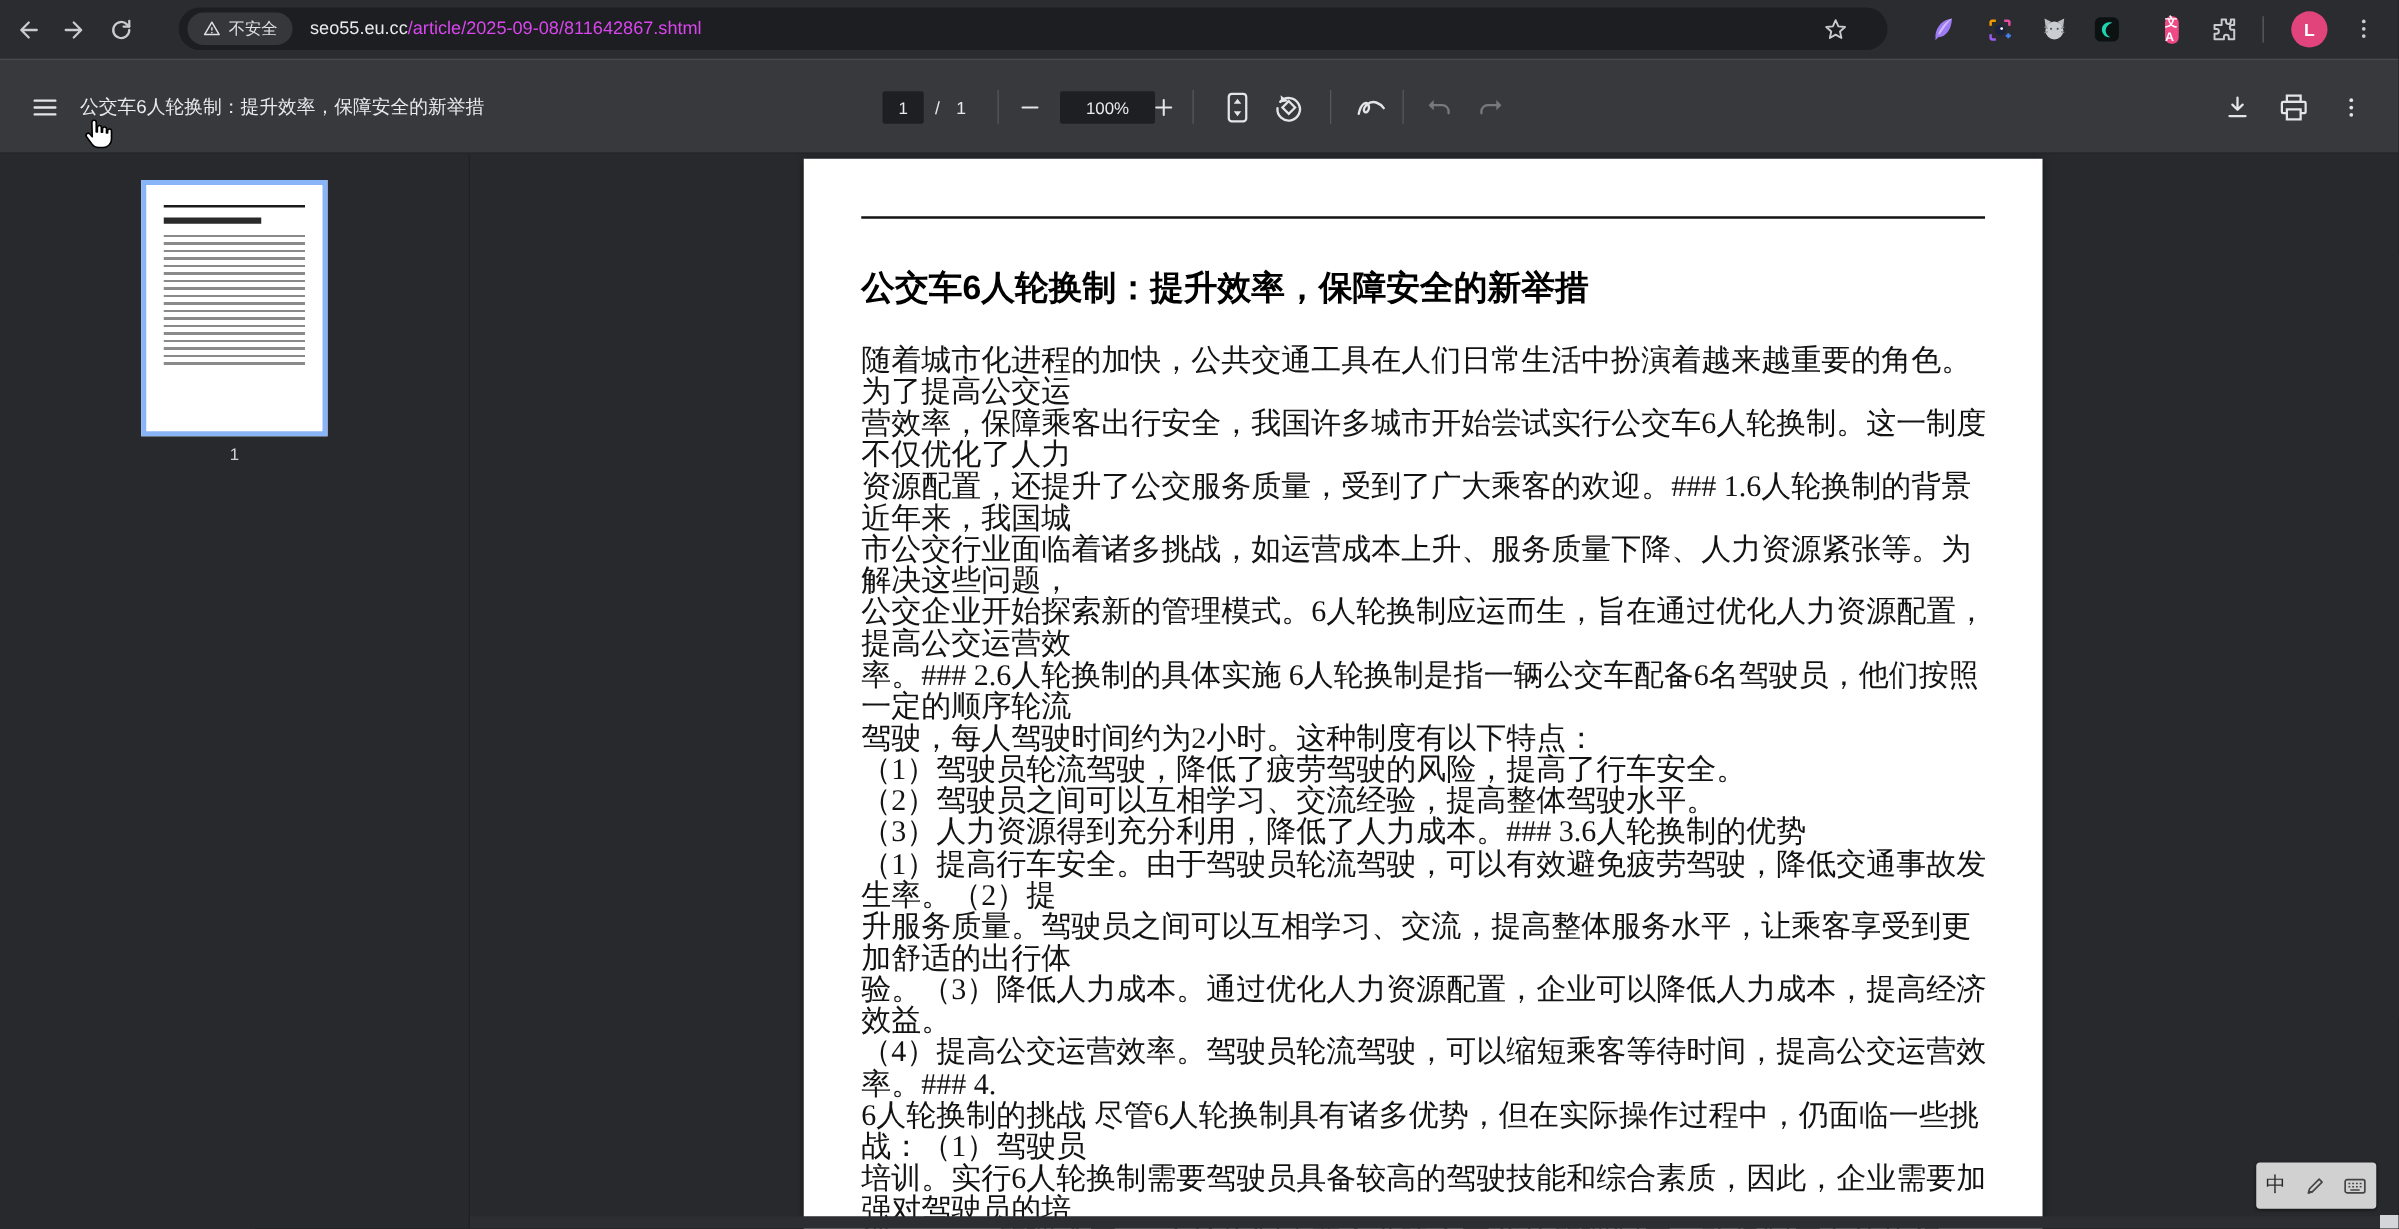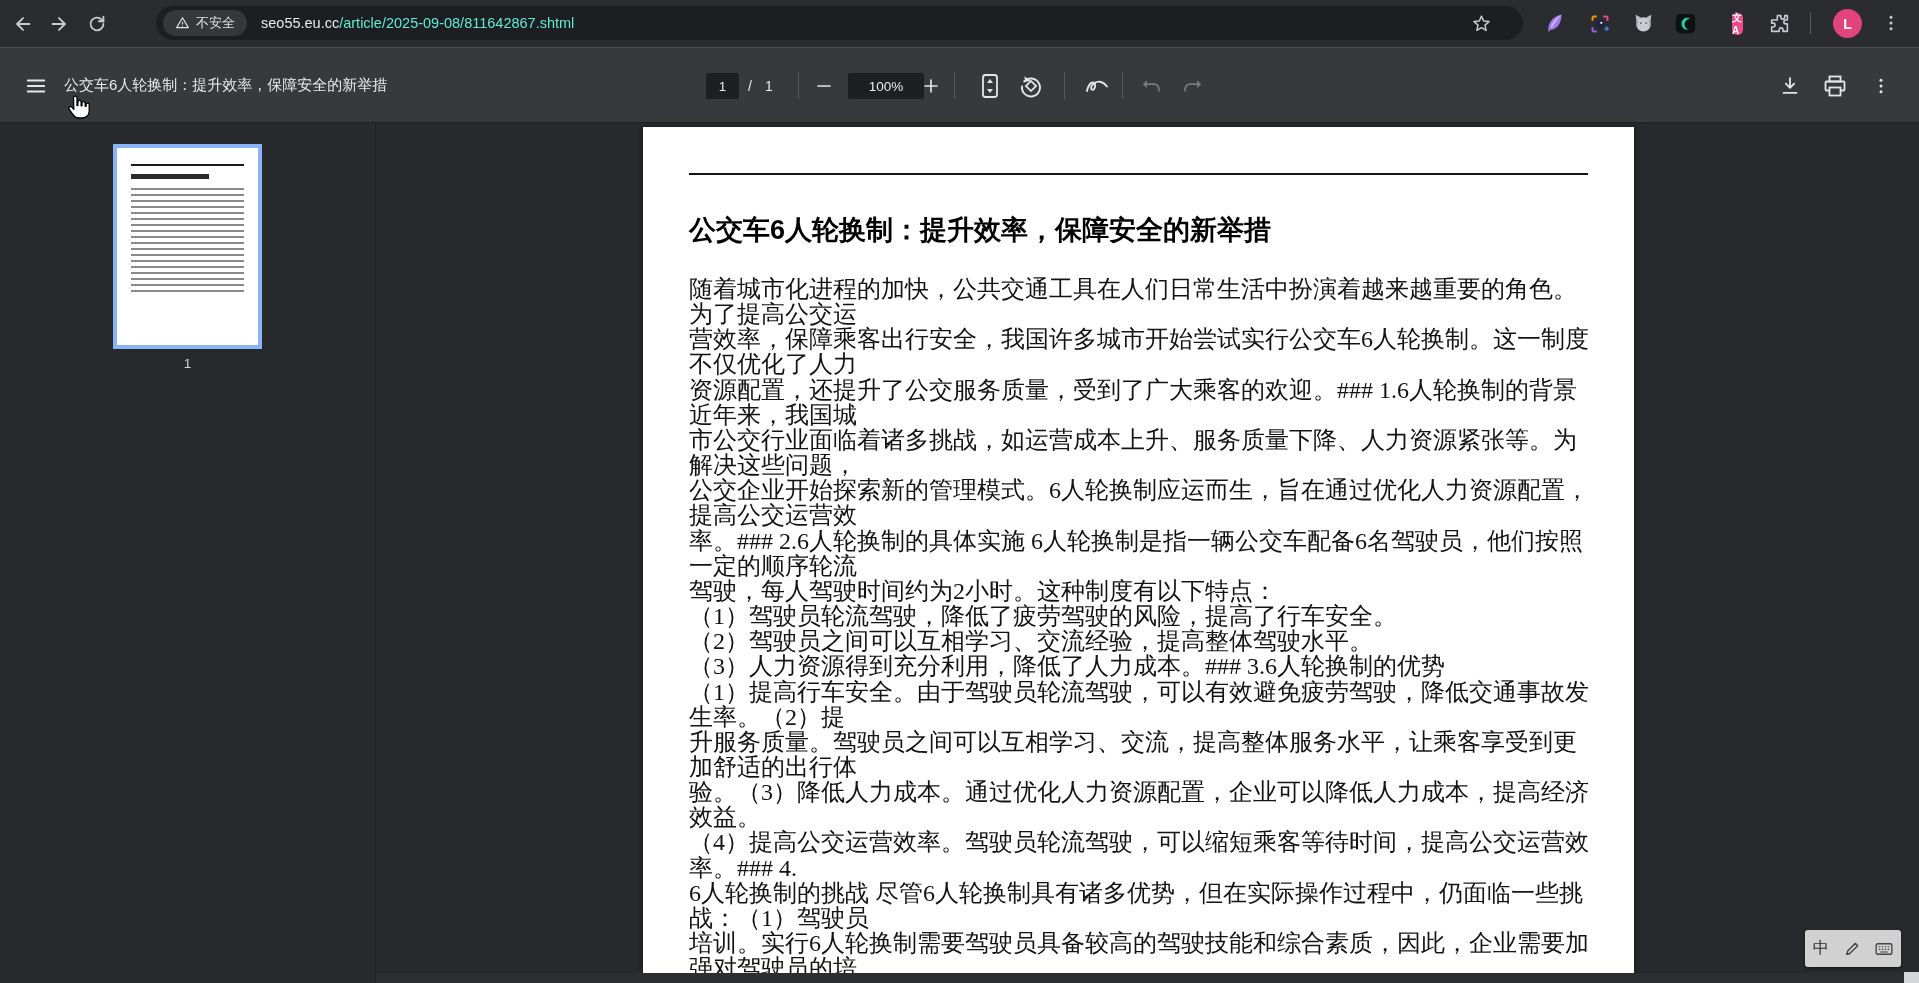--- a/index.html
+++ b/index.html
@@ -2,25 +2,25 @@
 <html><head>
 <meta charset="utf-8">
 <style>
   html,body{margin:0;padding:0;background:#1b1b1d;}
   *{box-sizing:border-box;font-family:"Liberation Sans",sans-serif;}
   #stage{position:relative;width:1919px;height:983px;overflow:hidden;background:#28292c;}
 
   
   #browser-toolbar{position:absolute;left:0;top:0;width:1919px;height:47px;background:#2b2c2f;}
   .nav-btn{position:absolute;top:12px;width:24px;height:24px;display:flex;align-items:center;justify-content:center;border-radius:50%;}
-  #omnibox{position:absolute;left:156px;top:6px;width:1367px;height:34px;background:#1d1e21;border-radius:17px;display:flex;align-items:center;}
+  #omnibox{position:absolute;left:143px;top:6px;width:1367px;height:34px;background:#1d1e21;border-radius:17px;display:flex;align-items:center;}
   #security-chip{display:flex;align-items:center;gap:6px;background:#35373b;border-radius:13px;height:26px;padding:0 12px;margin-left:7px;color:#dfe1e5;font-size:13px;}
   #url-text{margin-left:14px;font-size:14.5px;white-space:nowrap;}
   #url-text .domain{color:#e8eaed;}
-  #url-text .path{color:#5eead4;}
+  #url-text .path{color:#d946ef;}
   #star-btn{position:absolute;right:30px;top:5px;width:24px;height:24px;display:flex;align-items:center;justify-content:center;}
   .ext-btn{position:absolute;top:10px;width:27px;height:27px;display:flex;align-items:center;justify-content:center;border-radius:6px;}
   #toolbar-divider{position:absolute;left:1810px;top:13px;width:1px;height:21px;background:#5c6065;}
   #avatar{position:absolute;left:1833px;top:9px;width:29px;height:29px;border-radius:50%;background:#e0447a;color:#fff;font-size:14px;display:flex;align-items:center;justify-content:center;font-weight:bold;}
   #browser-menu{position:absolute;left:1880px;top:12px;width:22px;height:22px;display:flex;align-items:center;justify-content:center;}
   #toolbar-sep-line{position:absolute;left:0;top:47px;width:1919px;height:1px;background:#494b4f;}
 
   
   #pdf-toolbar{position:absolute;left:0;top:48px;width:1919px;height:75px;background:#38393c;border-bottom:1px solid #1f2022;}
   .pbtn{position:absolute;display:flex;align-items:center;justify-content:center;}

